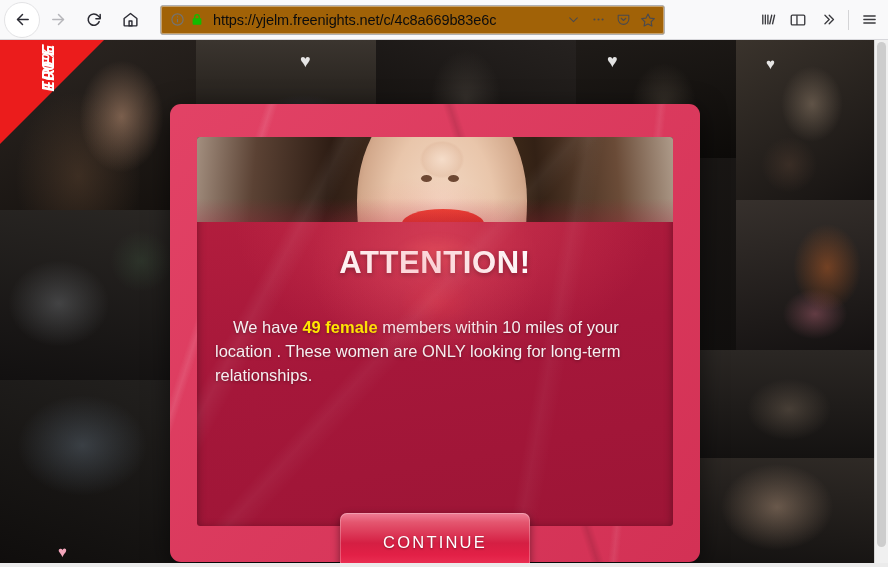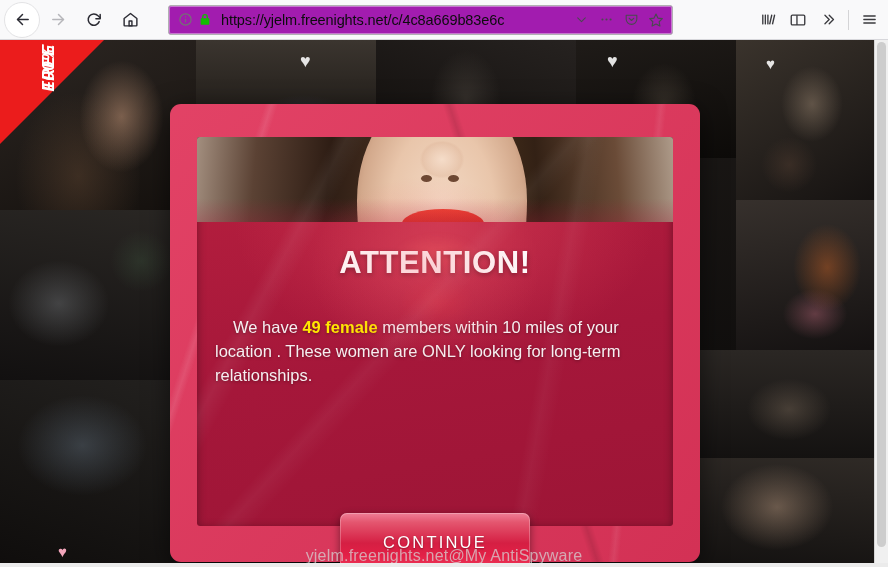--- a/index.html
+++ b/index.html
@@ -35,28 +35,27 @@
   
   #urlbar-wrap {
     flex: 1;
     display: flex; align-items: center;
     margin: 0 8px 0 12px;
     height: 30px;
   }
   #urlbar {
     flex: 1;
     height: 30px;
-    background: #a21caf;
+    background: #a16207;
     border: 1px solid #b1b1b3;
     border-radius: 3px;
     display: flex; align-items: center;
     padding: 0 4px 0 6px;
     box-shadow: 0 0 0 1px rgba(255,255,255,0.4) inset;
     max-width: 505px;
-    margin-left: 8px;
   }
   .ub-icon {
     width: 20px; height: 20px;
     display: flex; align-items: center; justify-content: center;
     flex: 0 0 auto;
     color: #737373;
   }
   #lock-icon { color: #12bc00; }
   #url-text {
     flex: 1;
@@ -550,19 +549,18 @@
       <div id="modal-title">ATTENTION!</div>
 
       <div id="modal-body">
         <span>We have </span><span id="highlight-count">49 female</span><span> members within 10 miles of your location . These women are ONLY looking for long-term relationships.</span>
       </div>
     </div>
 
     <button id="continue-button">CONTINUE</button>
   </div>
 
-  <div id="watermark">yjelm.freenights.net@My AntiSpyware</div>
 
   <div id="page-scrollbar">
     <div id="page-scroll-thumb"></div>
   </div>
   <div id="bottom-edge"></div>
 </div>
 
 </body></html>

